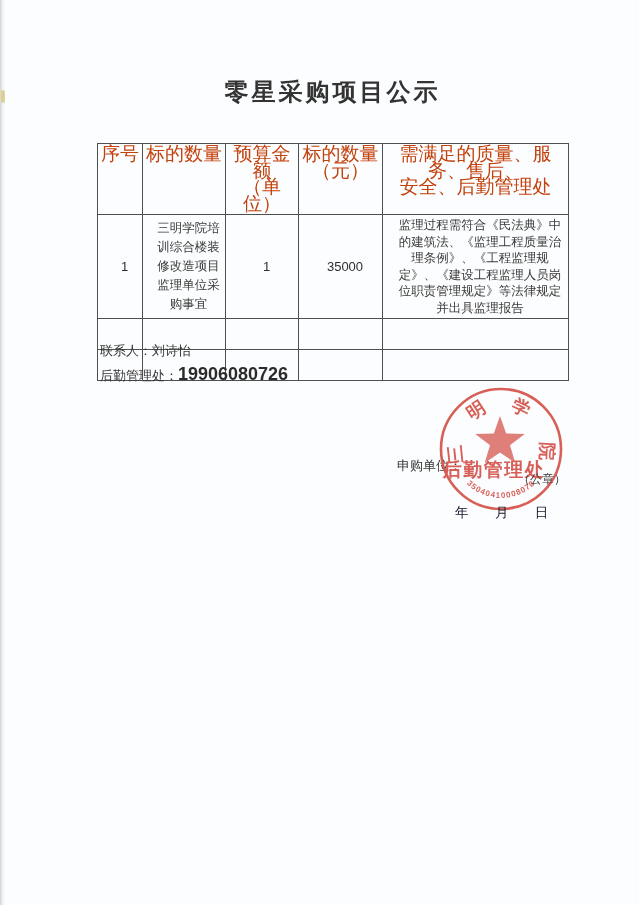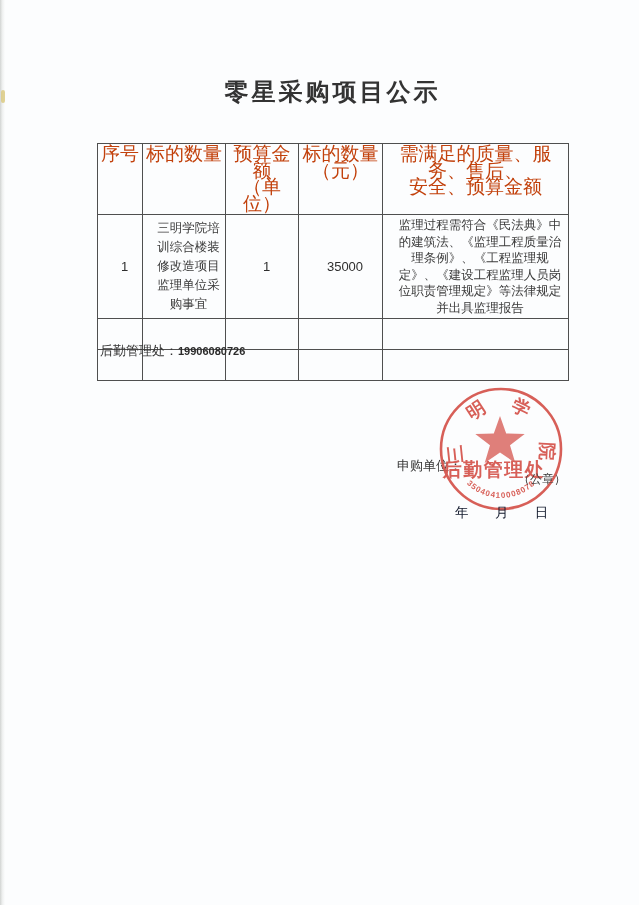--- a/index.html
+++ b/index.html
@@ -68,21 +68,21 @@
   }
   .cell-name { font-size: 12.5px; line-height: 19px; padding: 0 7px; }
   .cell-req  { font-size: 12.5px; line-height: 16.5px; padding: 0 4px; }
 
   .contact {
     position: absolute; left: 100px; top: 340px;
     font-size: 13px; line-height: 22.5px; color: #353535;
   }
   .contact .num {
     font-family: "Liberation Sans", "DejaVu Sans", sans-serif;
-    font-weight: 600; font-size: 11px; color: #2b2b2b;
+    font-weight: 600; font-size: 18px; color: #2b2b2b;
   }
 
   .purchaser-label {
     position: absolute; left: 397px; top: 457px;
     font-size: 13px; color: #353535;
   }
 
   .seal-wrap {
     position: absolute; left: 436px; top: 384px;
     width: 130px; height: 130px;
@@ -134,21 +134,21 @@
     </colgroup>
     <tbody>
       <tr class="hdr">
         <th>序号</th>
         <th>标的数量</th>
         <th>预算金额
 （单位）</th>
         <th>标的数量
 （元）</th>
         <th>需满足的质量、服务、售后、
-安全、预算金额</th>
+安全、后勤管理处</th>
       </tr>
       <tr class="data">
         <td class="cell-num">1</td>
         <td class="cell-name">三明学院培训综合楼装修改造项目监理单位采购事宜</td>
         <td class="cell-num">1</td>
         <td class="cell-num">35000</td>
         <td class="cell-req">监理过程需符合《民法典》中的建筑法、《监理工程质量治理条例》、《工程监理规定》、《建设工程监理人员岗位职责管理规定》等法律规定并出具监理报告</td>
       </tr>
       <tr class="empty">
         <td></td>
@@ -161,20 +161,21 @@
         <td></td>
         <td></td>
         <td></td>
         <td></td>
         <td></td>
       </tr>
     </tbody>
   </table>
 
   <div class="contact">
+    <div><span>联系人：</span><span>刘诗怡</span></div>
     <div><span>后勤管理处：</span><span class="num">19906080726</span></div>
   </div>
 
   <div class="purchaser-label">申购单位：</div>
 
   <svg class="seal-wrap" viewBox="0 0 130 130">
     <circle class="seal-ring" cx="65" cy="65" r="60"></circle>
     <polygon class="seal-star" points="64,32 70.2,49.5 88.7,50 74,61.2 79.3,79 64,68.5 48.7,79 54,61.2 39.3,50 57.8,49.5"></polygon>
     <text class="seal-char seal-fill" x="65" y="25" text-anchor="middle" transform="rotate(-96 65 65)">三</text>
     <text class="seal-char seal-fill" x="65" y="25" text-anchor="middle" transform="rotate(-33 65 65)">明</text>

